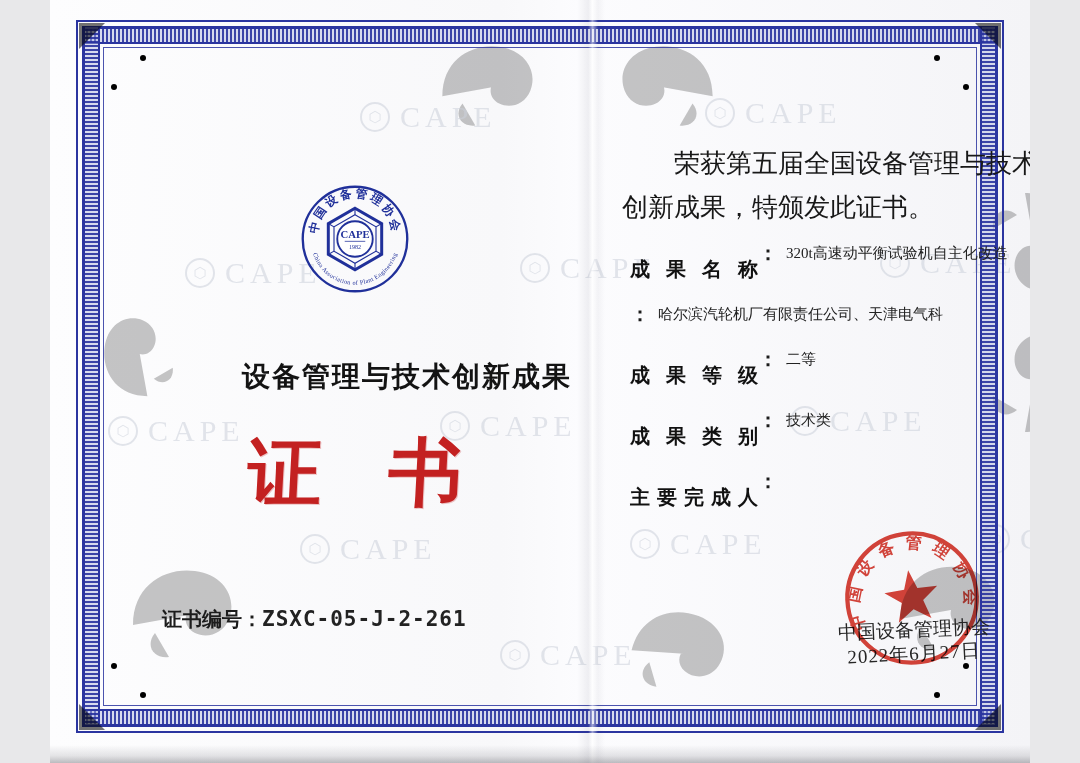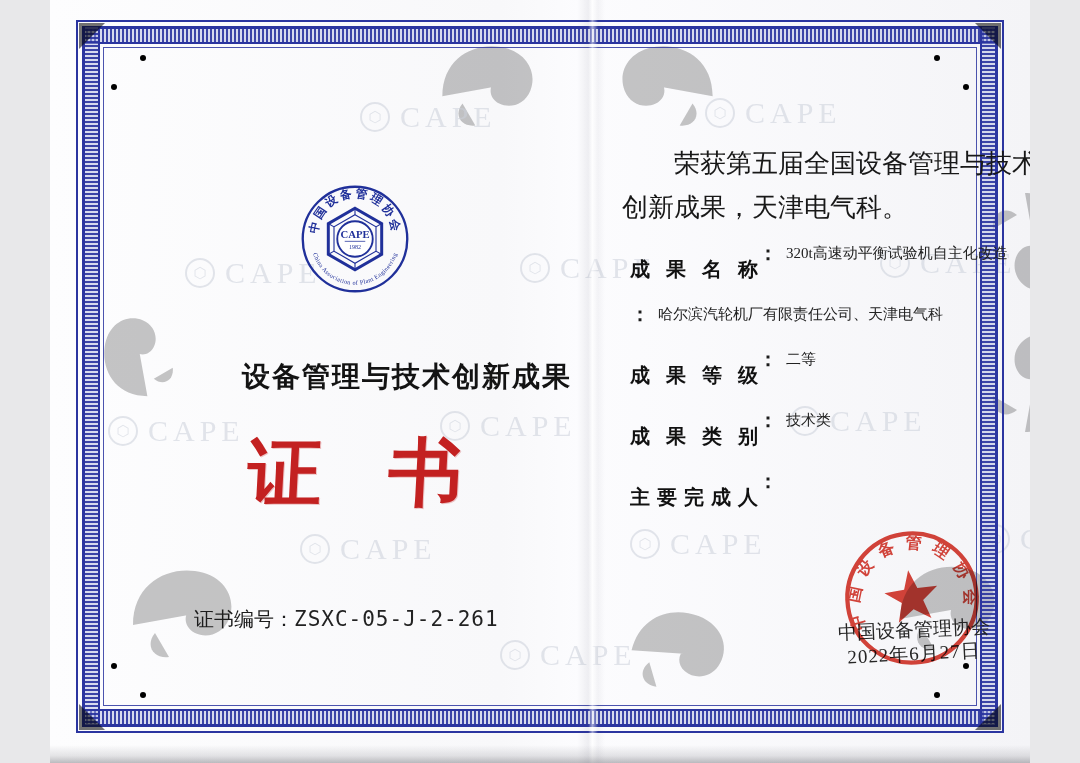--- a/index.html
+++ b/index.html
@@ -45,21 +45,21 @@
     background:linear-gradient(180deg, rgba(0,0,0,0) 0%, rgba(110,110,118,.18) 60%, rgba(80,80,88,.38) 100%);}
   
   .logo{position:absolute; left:249px; top:183px; width:112px; height:112px; z-index:4;}
   .logo .lg{stroke:#20309a; fill:none;}
   .logo text{fill:#20309a;}
   .program-title{position:absolute; left:88px; top:358px; width:434px; z-index:4;
     text-align:right; font-size:28px; font-weight:700; letter-spacing:2px; color:#131313;}
   .cert-word{position:absolute; left:88px; top:424px; width:434px; z-index:4;
     text-align:center; font-size:74px; font-weight:700; color:var(--red,#c32121);
     word-spacing:48px; transform:skewX(-3deg); text-shadow:1px 1px 0 rgba(195,33,33,.25);}
-  .cert-no{position:absolute; left:144px; top:606px; z-index:4; font-size:20px; white-space:nowrap;}
+  .cert-no{position:absolute; left:112px; top:606px; z-index:4; font-size:20px; white-space:nowrap;font-weight:bold;}
   .cert-no .num{font-family:"DejaVu Sans Mono","Liberation Mono",monospace; font-size:21px; letter-spacing:1px; color:#222;}
   
   .citation{position:absolute; left:572px; top:142px; width:438px; z-index:4;
     font-size:26px; line-height:44px; text-indent:2em; color:#181818; margin:0;}
   .fields{position:absolute; left:580px; top:237px; width:438px; z-index:4;}
   .field{display:flex; align-items:flex-start; margin-bottom:13px;}
   .field .lbl{display:inline-block; width:128px; font-size:20px; font-weight:700;
     line-height:32px; text-align:justify; text-align-last:justify; color:#111; flex:0 0 128px;margin-top:16px;}
   .field .colon{font-size:20px; font-weight:700; line-height:32px; margin:0 8px 0 0;}
   .field .val{flex:1; font-size:15px; line-height:32px; color:#222;}
@@ -232,21 +232,21 @@
   </svg>
 
   
   <div class="program-title">设备管理与技术创新成果</div>
   <div class="cert-word">证 书</div>
   <div class="cert-no">
     <span>证书编号：</span><span class="num">ZSXC-05-J-2-261</span>
   </div>
 
   
-  <p class="citation">荣获第五届全国设备管理与技术创新成果，天津电气科。</p>
+  <p class="citation">荣获第五届全国设备管理与技术创新成果，特颁发此证书。</p>
 
   <div class="fields">
     <div class="field">
       <span class="lbl">成果名称</span>
       <span class="colon">：</span>
       <div class="val">
         <div>320t高速动平衡试验机自主化改造</div>
       </div>
     </div>
     <div class="field">

